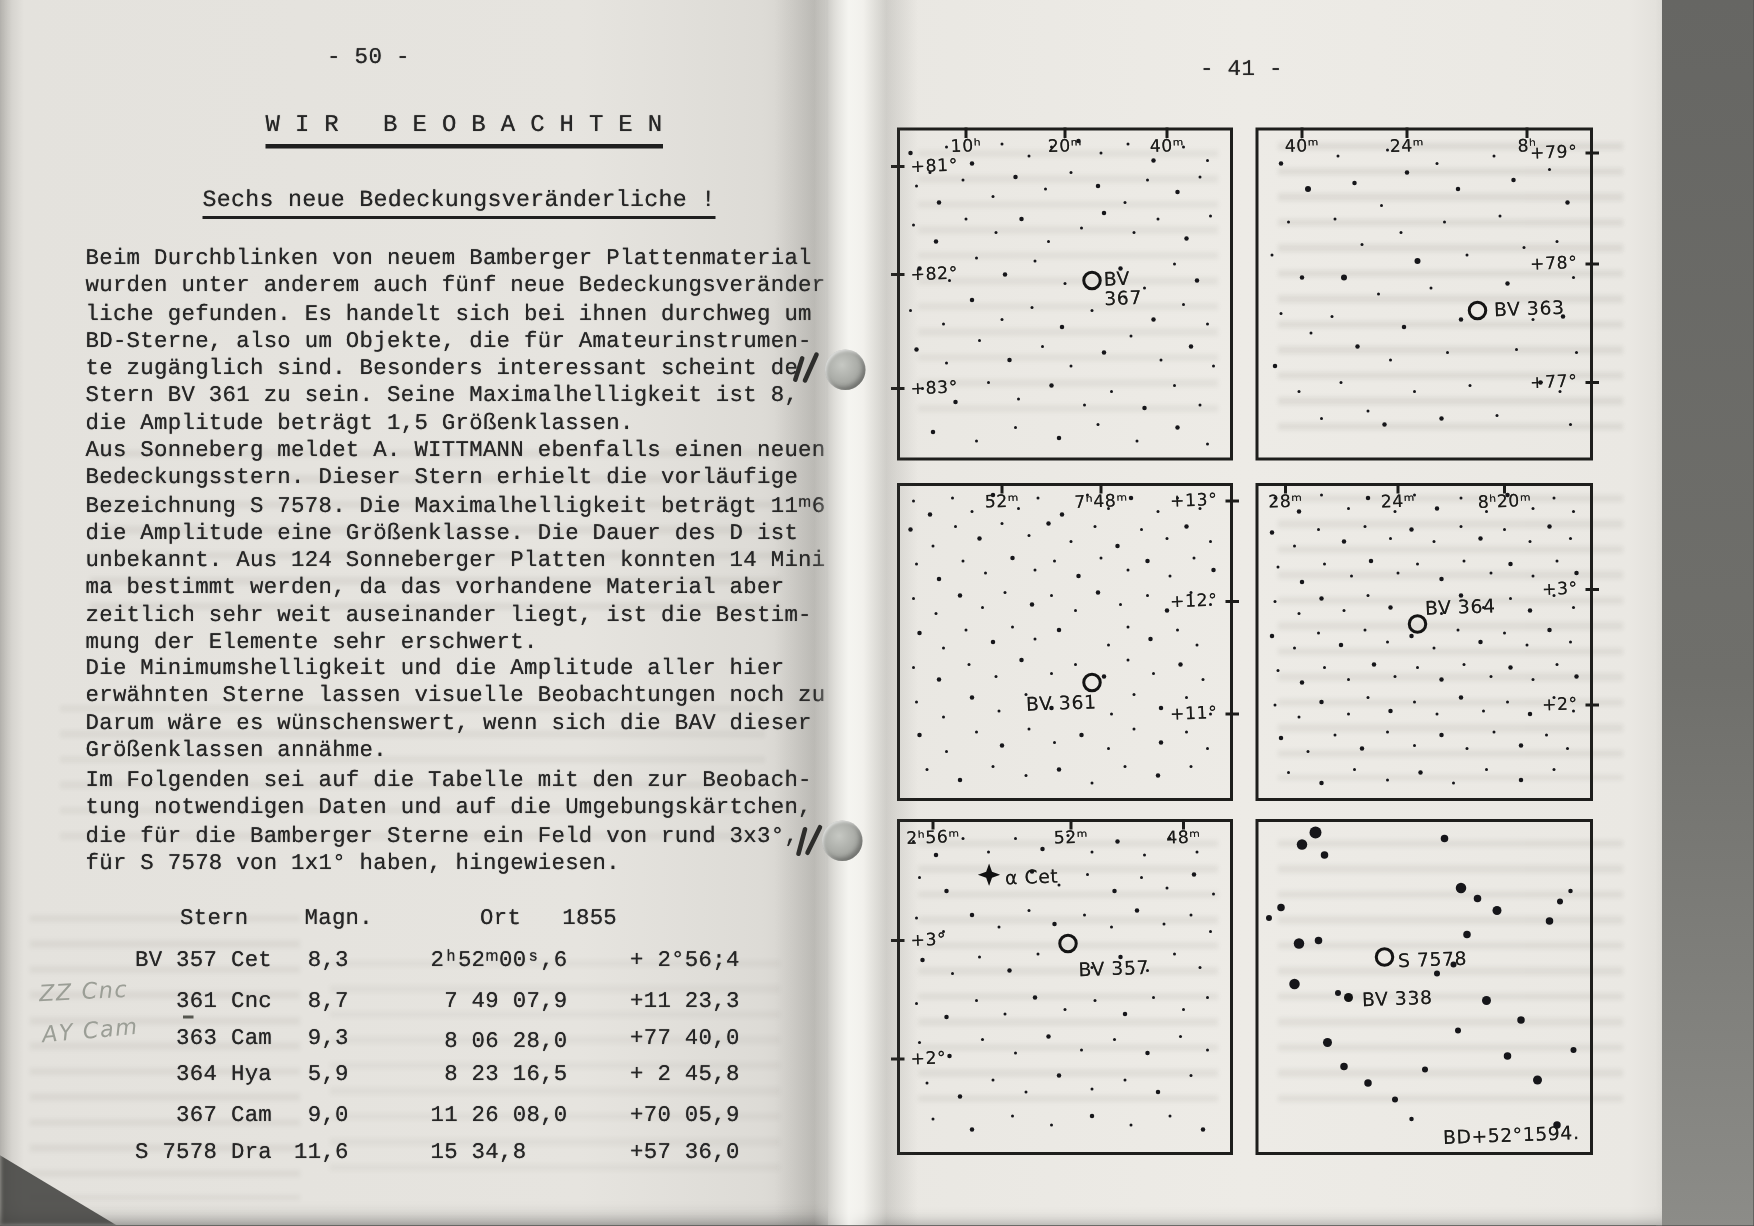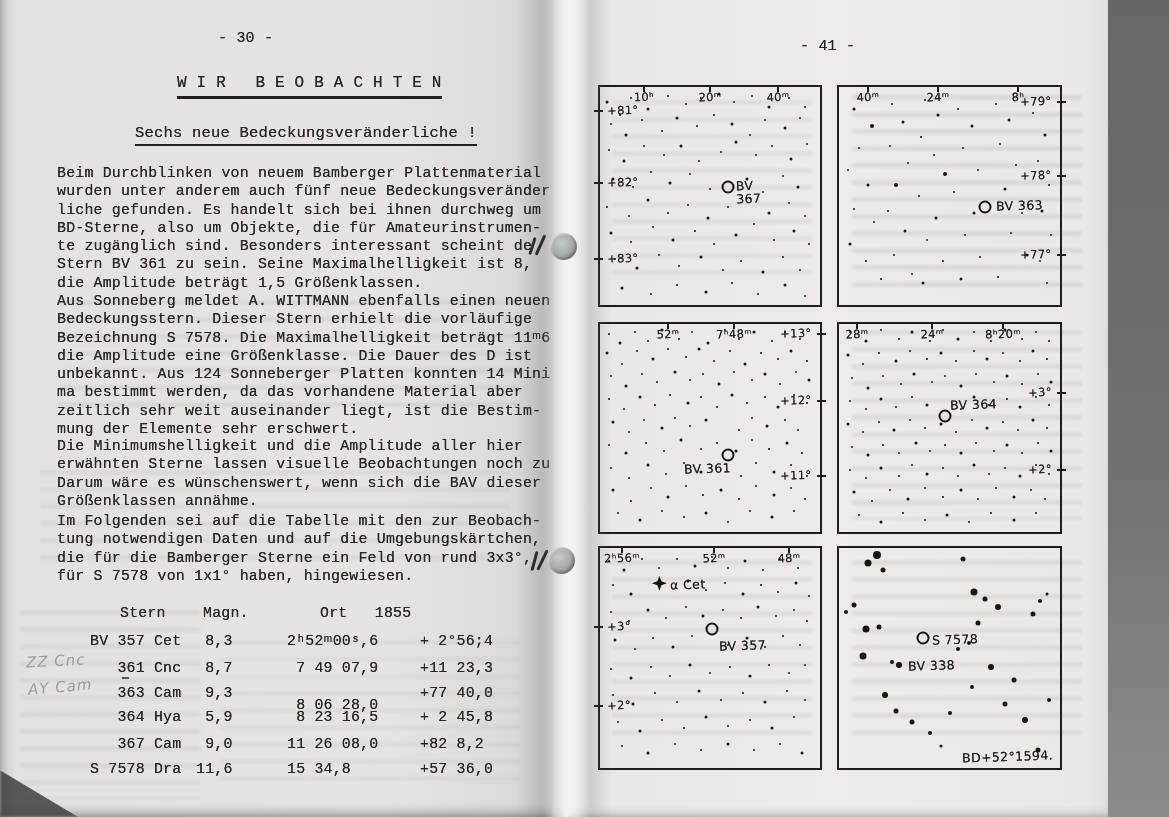--- a/index.html
+++ b/index.html
@@ -65,21 +65,21 @@
   <div id="edge-strip"></div>
   <div id="edge-line"></div>
 
   <div id="left-page" class="page">
 
     <div class="ghost" style="left:60px;top:300px;width:460px;height:110px;opacity:.55"></div>
     <div class="ghost" style="left:40px;top:470px;width:470px;height:90px;opacity:.45"></div>
     <div class="ghost" style="left:20px;top:610px;width:180px;height:190px;opacity:.5"></div>
     <div class="ghost" style="left:220px;top:640px;width:300px;height:150px;opacity:.35"></div>
 
-    <div class="tw page-num" style="left:218px;top:30px">- 30 -</div>
+    <div class="tw page-num" style="left:218px;top:30px">- 50 -</div>
     <div class="tw" id="doc-title" style="left:177px;top:74px">W I R   B E O B A C H T E N</div>
     <div class="tw" id="doc-subtitle" style="left:135px;top:124px">Sechs neue Bedeckungsveränderliche !</div>
 
     <div id="paragraphs">
         <div class="para" style="position: absolute; left: 57px; top: 164px;">
           <div class="tw tw-line" style="position: relative;">Beim Durchblinken von neuem Bamberger Plattenmaterial</div>
           <div class="tw tw-line" style="position: relative;">wurden unter anderem auch fünf neue Bedeckungsveränder</div>
           <div class="tw tw-line" style="position: relative;">liche gefunden. Es handelt sich bei ihnen durchweg um</div>
           <div class="tw tw-line" style="position: relative;">BD-Sterne, also um Objekte, die für Amateurinstrumen-</div>
           <div class="tw tw-line" style="position: relative;">te zugänglich sind. Besonders interessant scheint de</div>
@@ -122,34 +122,34 @@
         </div>
         <div style="position: absolute; left: 0px; top: 659px; width: 552px; height: 19px;">
           <div class="tw" style="left: 90px; top: 0px;">   361 Cnc</div>
           <div class="tw" style="left: 196px; top: 0px;"> 8,7</div>
           <div class="tw" style="left: 287px; top: 0px;"> 7 49 07,9</div>
           <div class="tw" style="left: 420px; top: 0px;">+11 23,3</div>
         </div>
         <div style="position: absolute; left: 0px; top: 684px; width: 552px; height: 19px;">
           <div class="tw" style="left: 90px; top: 0px;">   363 Cam</div>
           <div class="tw" style="left: 196px; top: 0px; text-align: right;"> 9,3</div>
-          <div class="tw" style="left: 287px; top: 12px;"> 8 06 28,0</div>
+          <div class="tw" style="left: 287px; top: 2px;"> 8 06 28,0</div>
           <div class="tw" style="left: 420px; top: 0px;">+77 40,0</div>
         </div>
         <div style="position: absolute; left: 0px; top: 708px; width: 552px; height: 19px;">
           <div class="tw" style="left: 90px; top: 0px;">   364 Hya</div>
           <div class="tw" style="left: 196px; top: 0px;"> 5,9</div>
           <div class="tw" style="left: 287px; top: 0px;"> 8 23 16,5</div>
           <div class="tw" style="left: 420px; top: 0px;">+ 2 45,8</div>
         </div>
         <div style="position: absolute; left: 0px; top: 735px; width: 552px; height: 19px;">
           <div class="tw" style="left: 90px; top: 0px;">   367 Cam</div>
           <div class="tw" style="left: 196px; top: 0px;"> 9,0</div>
           <div class="tw" style="left: 287px; top: 0px;">11 26 08,0</div>
-          <div class="tw" style="left: 420px; top: 0px;">+82 8,2</div>
+          <div class="tw" style="left: 420px; top: 0px;">+70 05,9</div>
         </div>
         <div style="position: absolute; left: 0px; top: 760px; width: 552px; height: 19px;">
           <div class="tw" style="left: 90px; top: 0px;">S 7578 Dra</div>
           <div class="tw" style="left: 196px; top: 0px;">11,6</div>
           <div class="tw" style="left: 287px; top: 0px;">15 34,8</div>
           <div class="tw" style="left: 420px; top: 0px;">+57 36,0</div>
         </div>
       </div>
     <div id="margin-notes">
         <div class="pencil" style="left: 26px; top: 652px; transform: rotate(-3deg);">ZZ Cnc</div>

